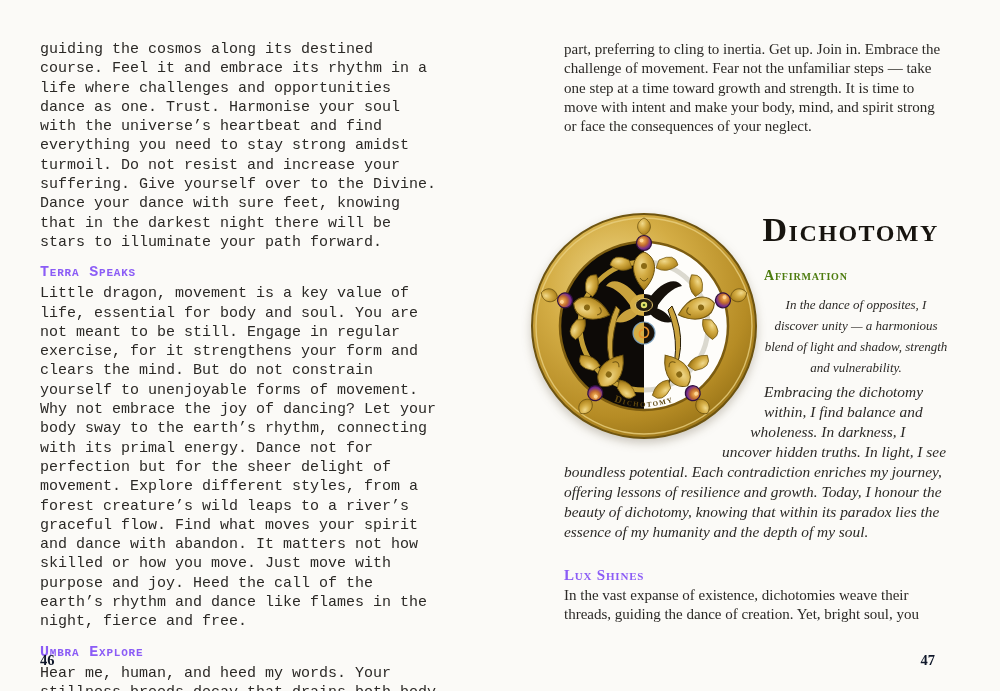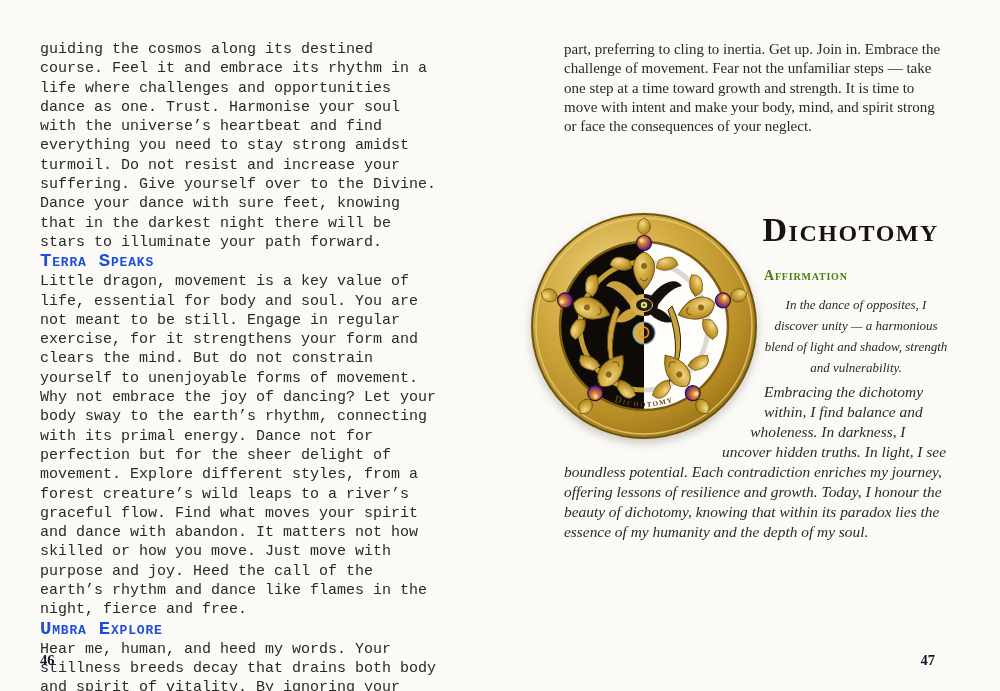--- a/index.html
+++ b/index.html
@@ -7,23 +7,23 @@
     width:1000px;height:691px;position:relative;overflow:hidden;
     background:#fbfaf7;
     font-family:"Liberation Serif","DejaVu Serif",serif;
     color:#2b2926;
   }
   .page-col{position:absolute;top:40px;}
   .page-col.left{left:40px;width:398px;font-family:Liberation Mono, monospace;}
   .page-col.right{left:564px;width:384px;}
   p.body{margin:0;font-size:15px;line-height:19.3px;text-align:left;}
   h3.sec-head{
-    margin:0 0 2px 0;
-    font-size:19px;line-height:18px;font-weight:bold;
-    font-variant:small-caps;letter-spacing:0.8px;color:#1d4ed8;
+    margin:12px 0 2px 0;
+    font-size:15px;line-height:18px;font-weight:bold;
+    font-variant:small-caps;letter-spacing:0.8px;color:#8b5cf6;
   }
   .pagenum{
     position:absolute;bottom:22px;font-size:14.5px;font-weight:bold;color:#0f172a;
   }
   .pagenum.pn-left{left:40px;}
   .pagenum.pn-right{right:65px;}
 
   
   .feature{margin-top:58px;min-height:240px;}
   .medallion-float{
@@ -136,17 +136,21 @@
           </text>
         </svg>
       </div>
 
       <h1 class="chapter-title">Dichotomy</h1>
       <h2 class="aff-head">Affirmation</h2>
       <p class="aff-intro">In the dance of opposites, I discover unity — a harmonious blend of light and shadow, strength and vulnerability.</p>
       <p class="aff-rest">Embracing the dichotomy within, I find balance and wholeness. In darkness, I uncover hidden truths. In light, I see boundless potential. Each contradiction enriches my journey, offering lessons of resilience and growth. Today, I honour the beauty of dichotomy, knowing that within its paradox lies the essence of my humanity and the depth of my soul.</p>
     </div>
 
+    <div class="lux-wrap">
+      <h3 class="sec-head">Lux Shines</h3>
+      <p class="body">In the vast expanse of existence, dichotomies weave their threads, guiding the dance of creation. Yet, bright soul, you</p>
+    </div>
   </div>
 
   <div class="pagenum pn-left">46</div>
   <div class="pagenum pn-right">47</div>
 </div>
 
 </body></html>

